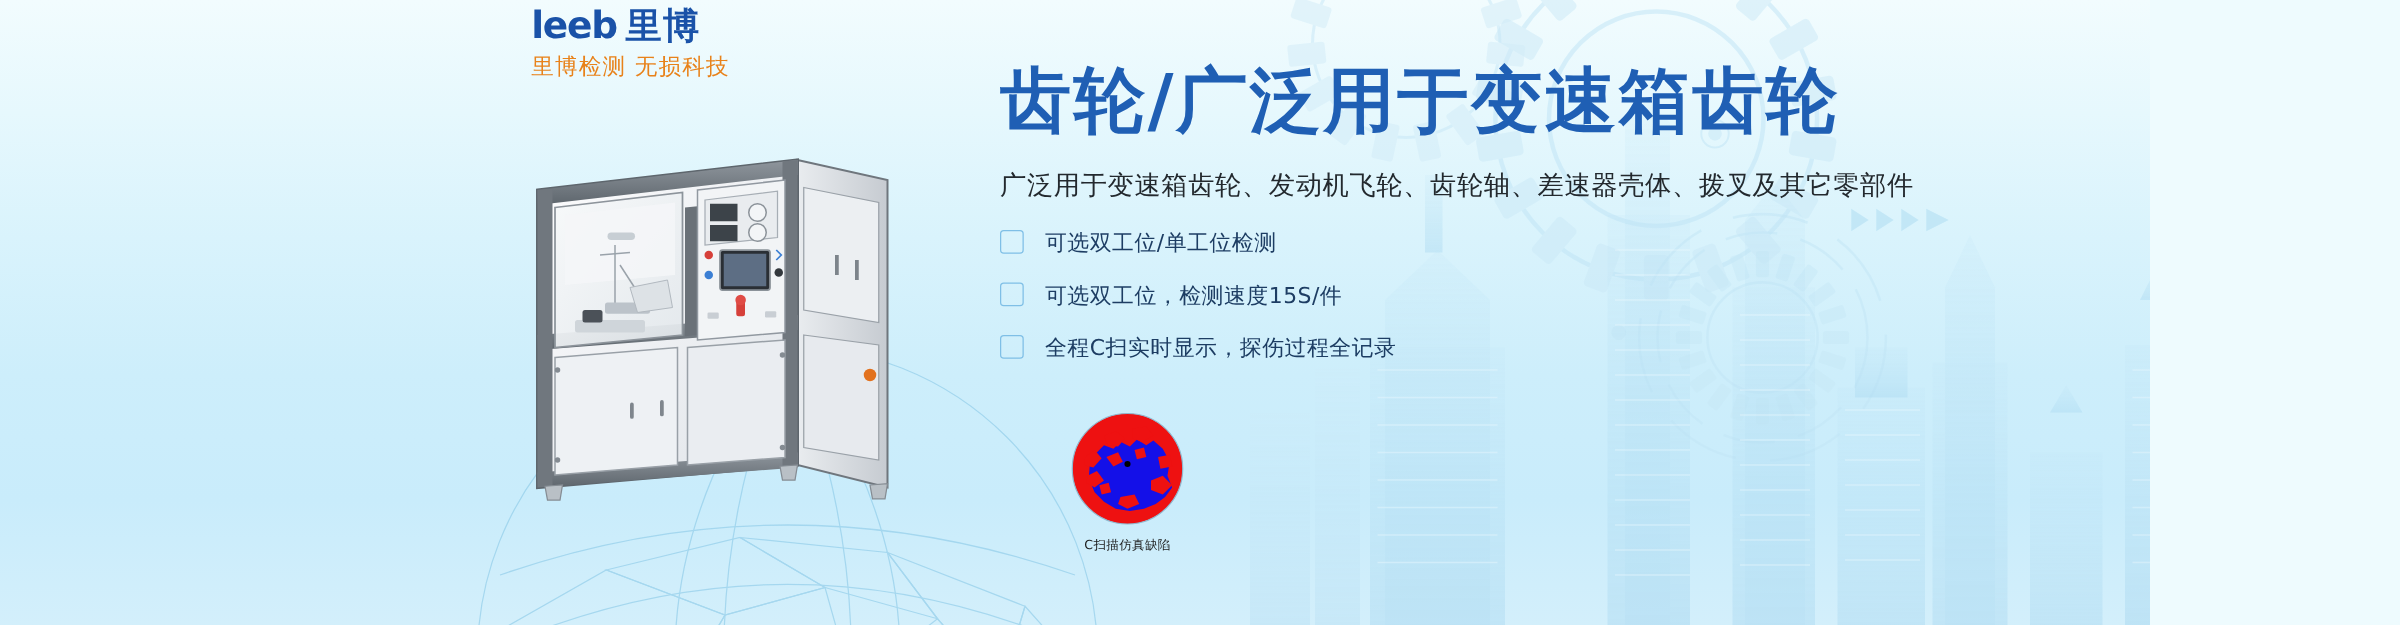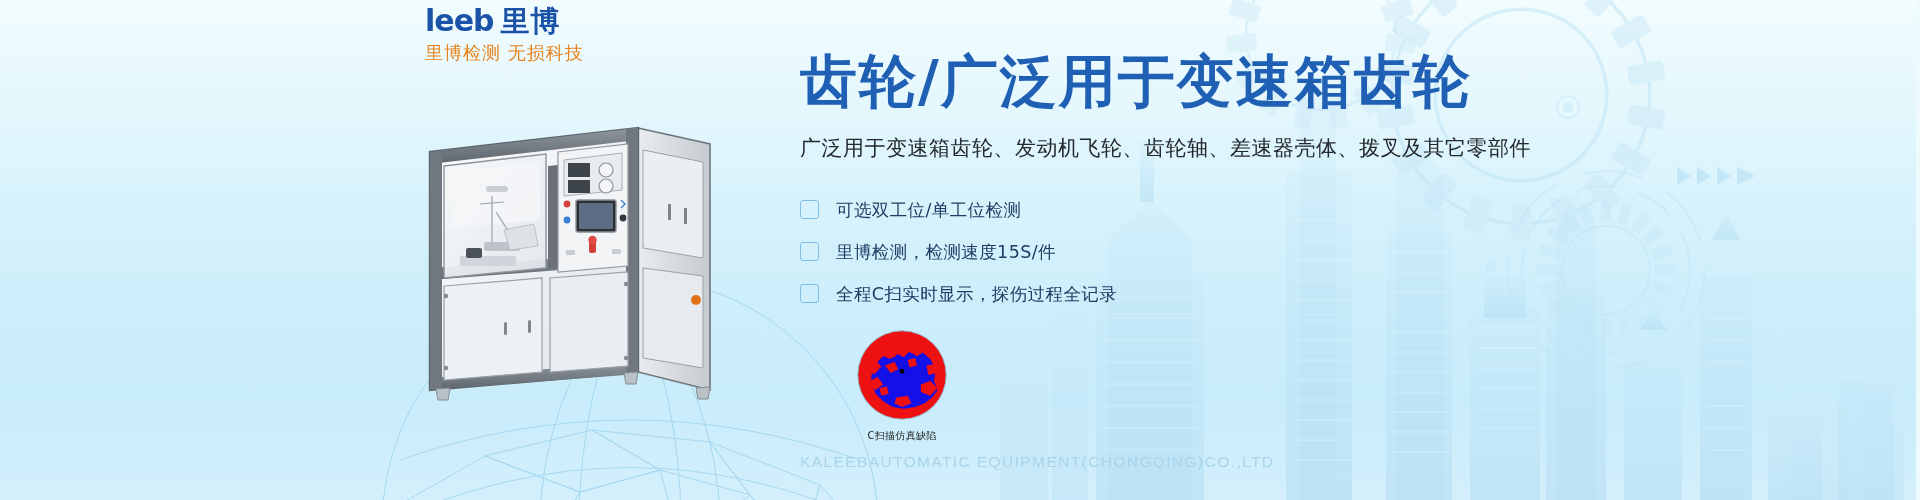--- a/index.html
+++ b/index.html
@@ -2,21 +2,21 @@
 <html><head>
 <meta charset="utf-8">
 <style>
   html,body{margin:0;padding:0;}
   body{
     width:1920px;height:500px;overflow:hidden;
     font-family:"Liberation Sans","DejaVu Sans",sans-serif;
     background:#eefbfe;
   }
   #banner{
-    position:relative;width:1916px;height:500px;overflow:hidden;
+    position:relative;width:1720px;height:500px;overflow:hidden;
     background:linear-gradient(180deg,#f2fcfe 0%,#e6f8fd 18%,#d9f3fc 38%,#cdeefb 60%,#c9ecfb 80%,#d3effb 100%);
   }
 
   
   .bg-layer{position:absolute;inset:0;pointer-events:none;}
   .skyline{position:absolute;left:1000px;bottom:0;width:920px;height:420px;opacity:.55;}
   .globe-mesh{position:absolute;left:280px;bottom:-230px;width:700px;height:470px;opacity:.85;}
   .gear-deco{position:absolute;opacity:.5;}
   .g1{right:230px;top:-70px;width:330px;height:330px;}
   .g2{right:205px;top:165px;width:210px;height:210px;}
@@ -49,21 +49,21 @@
   #content{position:absolute;left:800px;top:52px;width:850px;}
   #title{
     font-family:"DejaVu Sans",sans-serif;
     font-size:57px;font-weight:bold;color:#1f5fb4;letter-spacing:2px;
     line-height:1.05;margin:0;white-space:nowrap;
   }
   #subtitle{
     margin-top:22px;font-size:21px;color:#23292e;letter-spacing:.5px;
     white-space:nowrap;font-family:"DejaVu Sans",sans-serif;
   }
-  #features{margin-top:36px;}
+  #features{margin-top:20px;}
   .feature{display:flex;align-items:center;gap:17px;margin-bottom:18px;}
   .chk{
     width:17px;height:17px;border:1.6px solid #7fbfe6;border-radius:3px;
     background:transparent;flex:0 0 auto;
   }
   .feature-label{
     font-size:17.5px;color:#1d3d63;letter-spacing:.4px;white-space:nowrap;
     font-family:"DejaVu Sans",sans-serif;
   }
 
@@ -389,21 +389,21 @@
     <h1 id="title">齿轮/广泛用于变速箱齿轮</h1>
     <div id="subtitle">广泛用于变速箱齿轮、发动机飞轮、齿轮轴、差速器壳体、拨叉及其它零部件</div>
 
     <div id="features">
       <div class="feature">
         <span class="chk"></span>
         <span class="feature-label">可选双工位/单工位检测</span>
       </div>
       <div class="feature">
         <span class="chk"></span>
-        <span class="feature-label">里博检测，检测速度15S/件</span>
+        <span class="feature-label">可选双工位，检测速度15S/件</span>
       </div>
       <div class="feature">
         <span class="chk"></span>
         <span class="feature-label">全程C扫实时显示，探伤过程全记录</span>
       </div>
     </div>
   </div>
 
   <div id="cscan">
     <svg id="cscan-disc" viewBox="0 0 100 100">
@@ -427,15 +427,14 @@
         <path d="M56 34 L64 32 L66 40 L58 42 Z" fill="#ee1111"></path>
         <path d="M76 40 L86 38 L88 48 L78 50 Z" fill="#ee1111"></path>
         <path d="M26 64 L34 62 L36 70 L28 72 Z" fill="#ee1111"></path>
         <circle cx="50" cy="46" r="2.6" fill="#000000"></circle>
       </g>
       <circle cx="50" cy="50" r="47" fill="none" stroke="#8fb8cf" stroke-width="1"></circle>
     </svg>
     <div id="cscan-caption">C扫描仿真缺陷</div>
   </div>
 
-  <div id="footer-text">KALEEBAUTOMATIC EQUIPMENT(CHONGQING)CO.,LTD</div>
 
 </div>
 
 </body></html>

